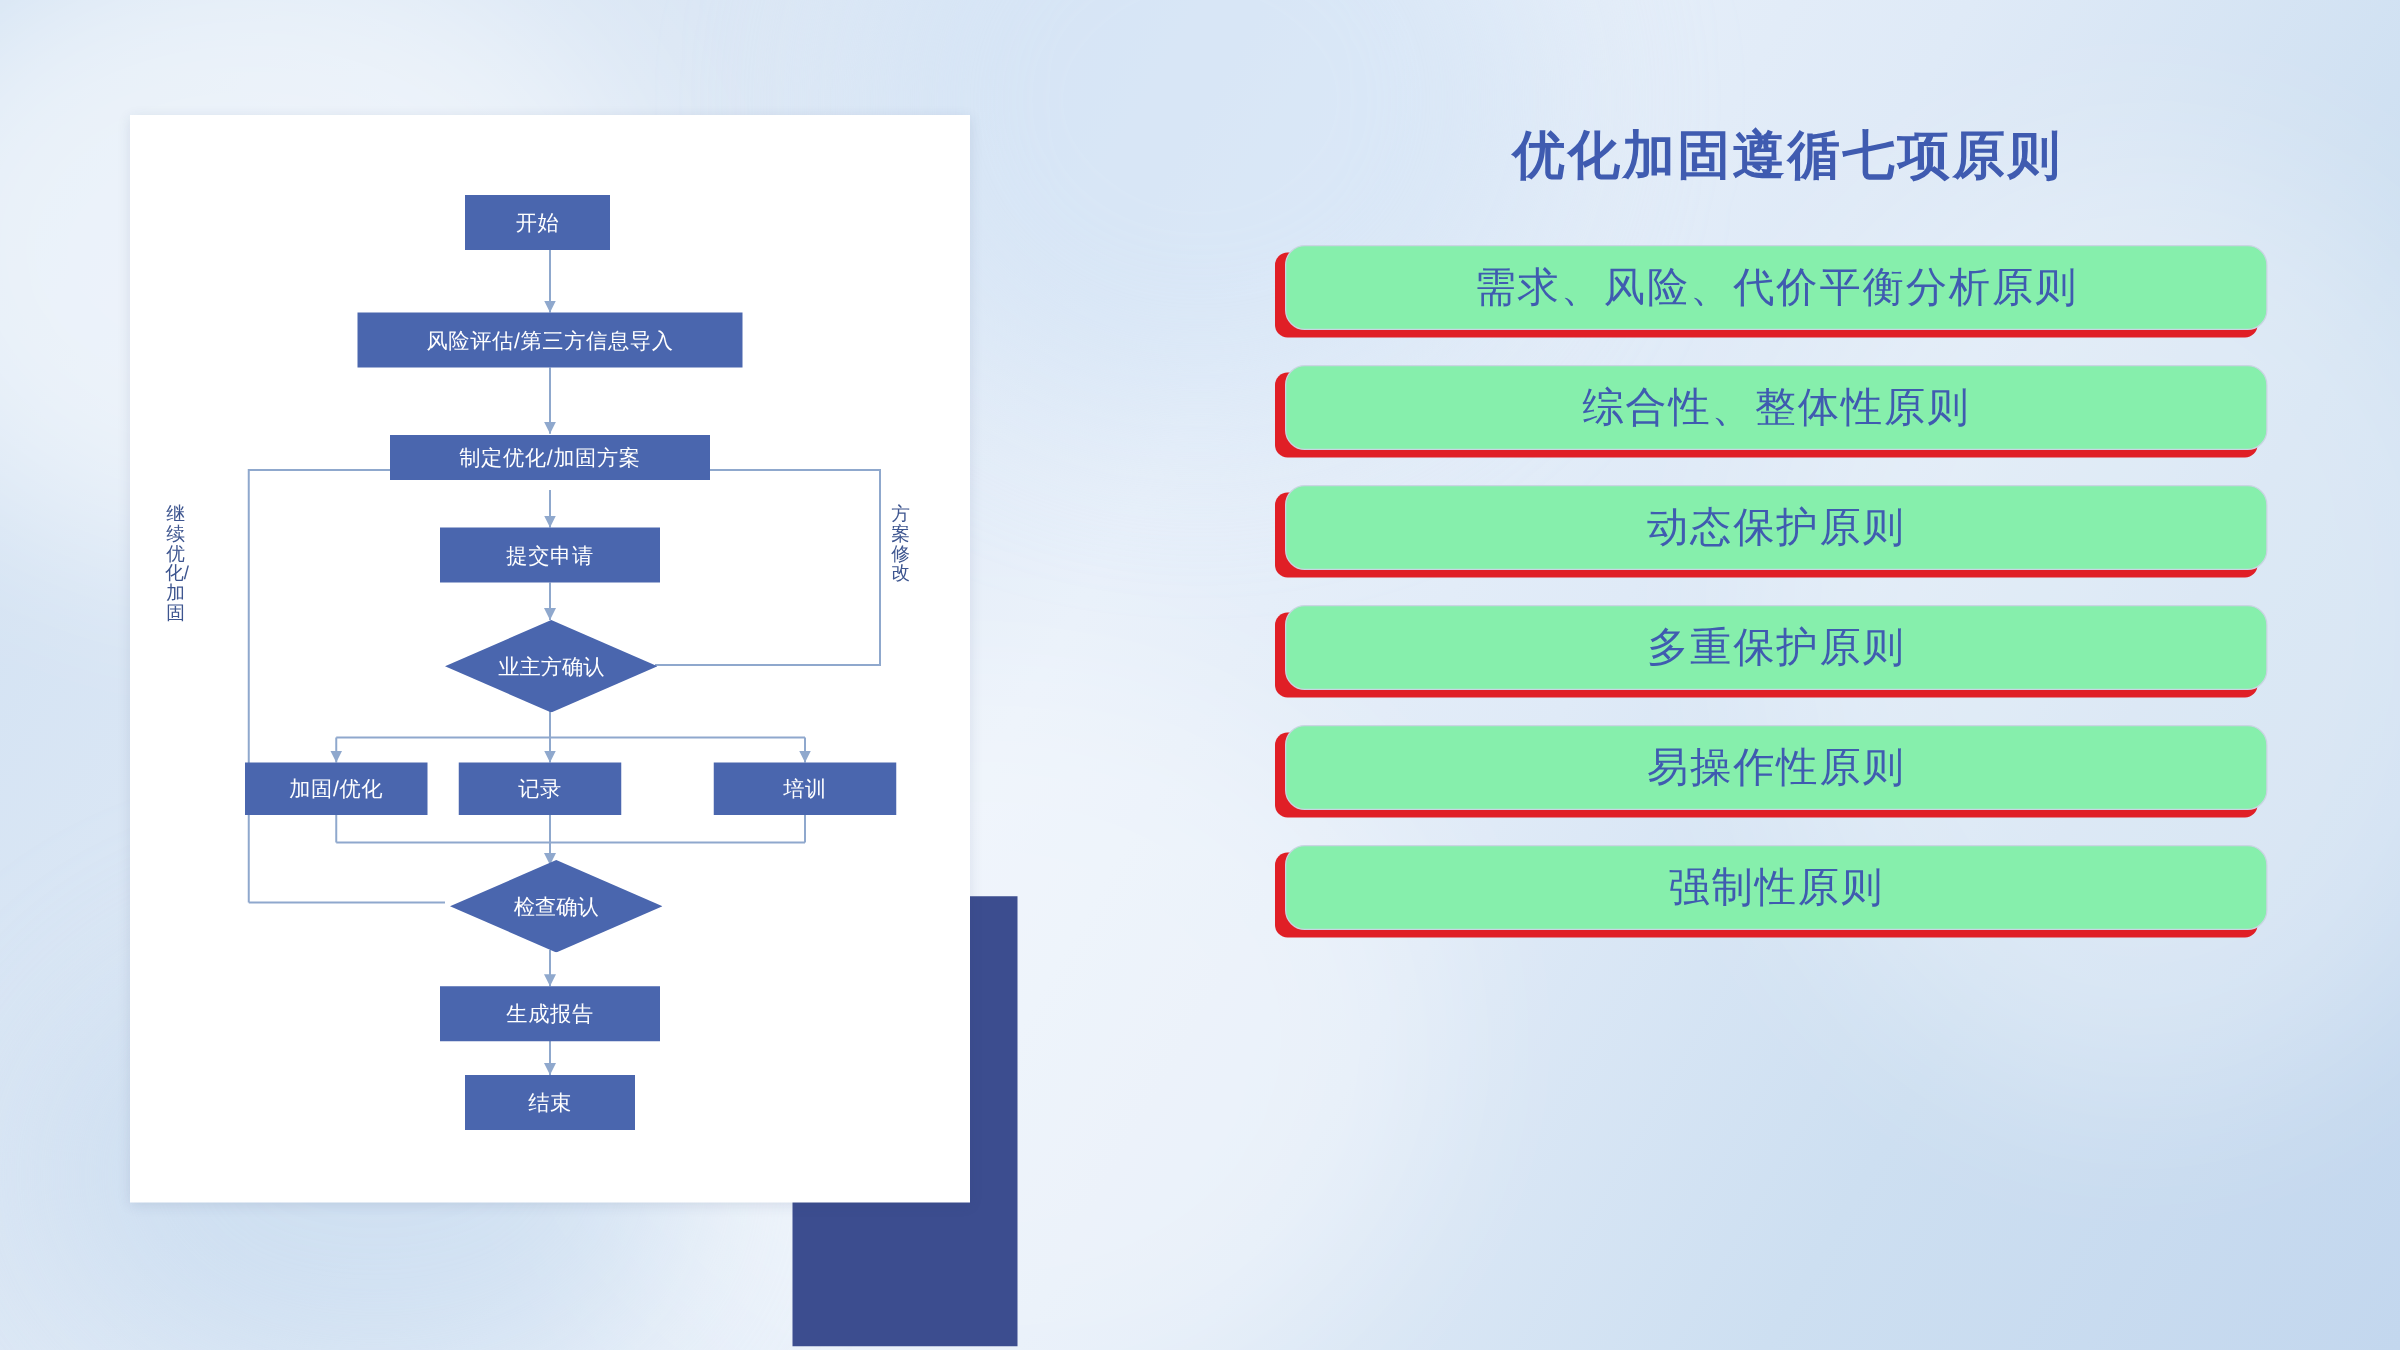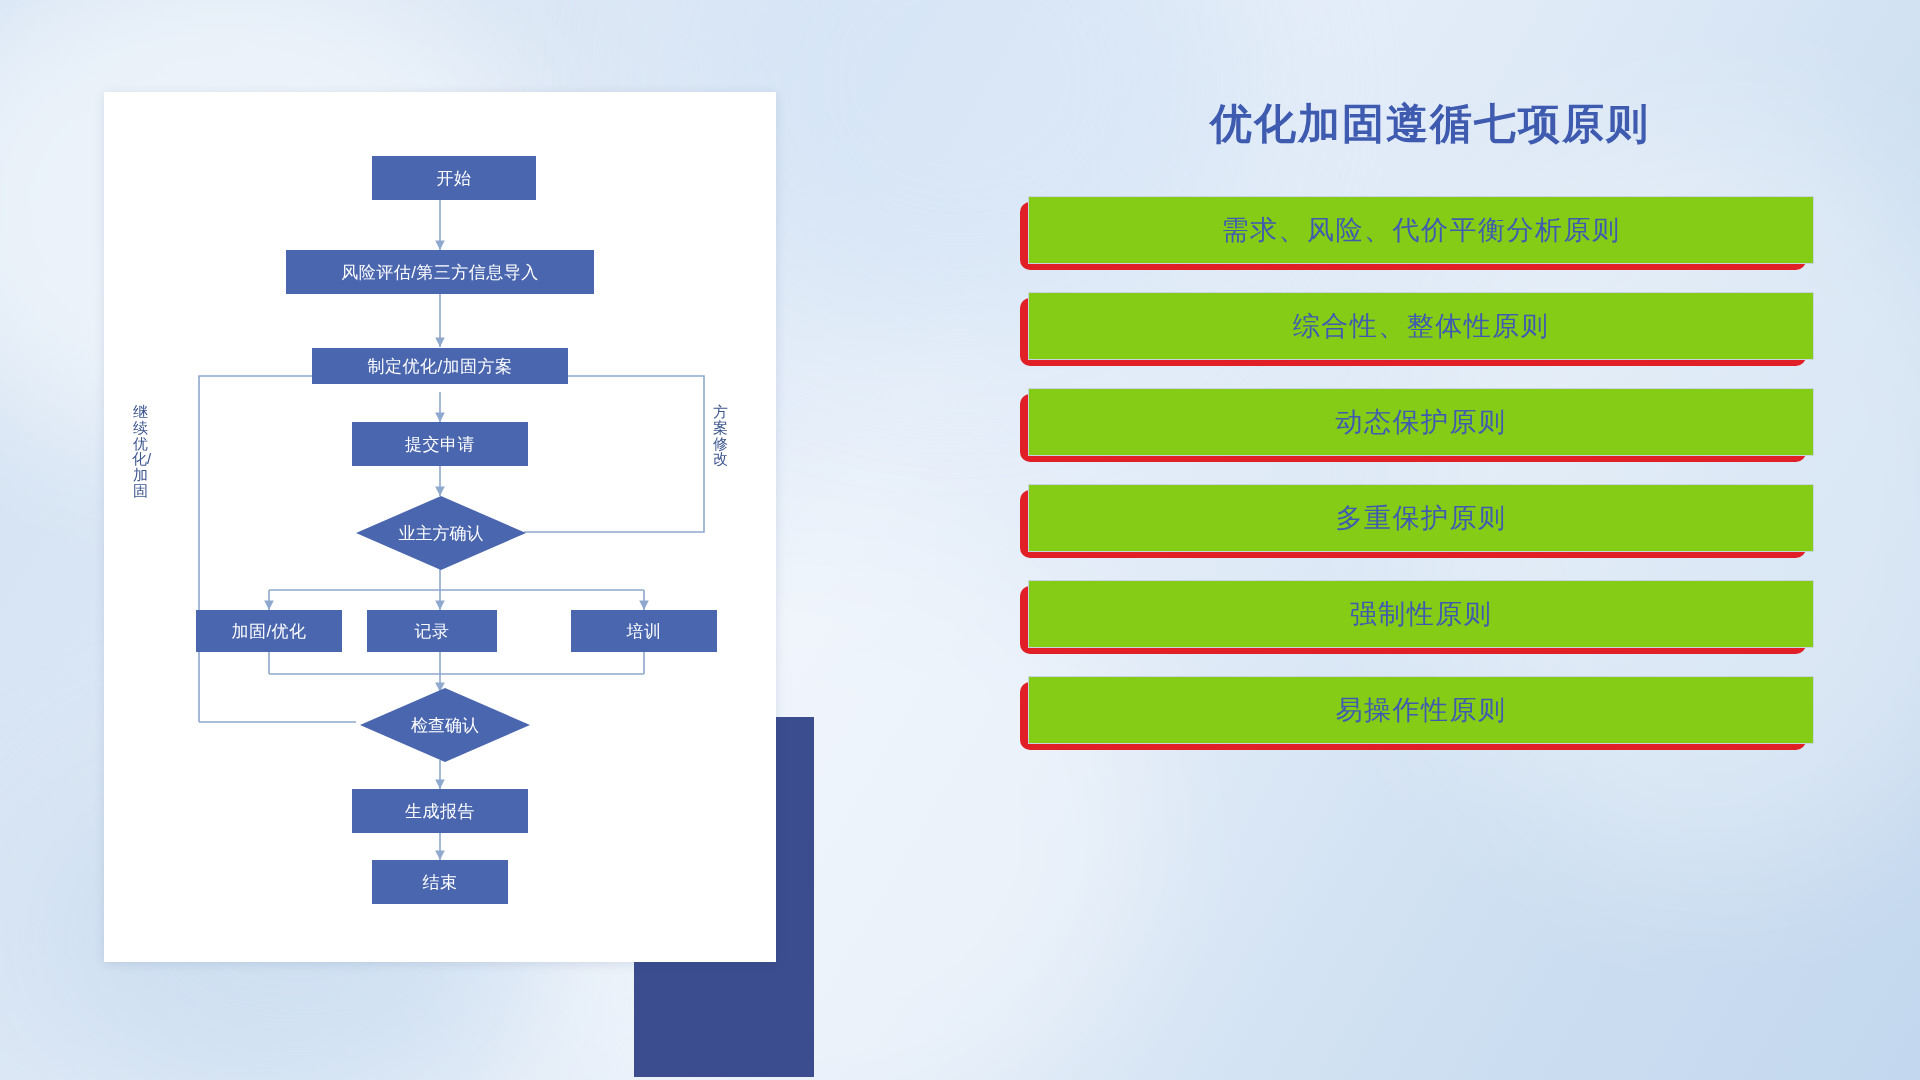--- a/index.html
+++ b/index.html
@@ -135,28 +135,28 @@
     background: #e01f26;
     border-radius: 10px;
   }
   .principle .pill {
     position: absolute;
     left: 4px;
     top: 0;
     width: 786px;
     height: 68px;
     box-sizing: border-box;
-    background: #84cc16;
+    background: #86efac;
     border: 1px solid #c9d4e2;
-    border-radius: 0;
+    border-radius: 16px;
     display: flex;
     align-items: center;
     justify-content: center;
     color: #3f5bb0;
-    font-size: 27px;
+    font-size: 33px;
     letter-spacing: 1.5px;
   }
 </style>
 </head>
 <body>
 
 <div class="bg-blob blob-a"></div>
 <div class="bg-blob blob-d"></div>
 <div class="bg-blob blob-b"></div>
 <div class="bg-blob blob-c"></div>
@@ -200,21 +200,21 @@
           <line x1="336" y1="582" x2="336" y2="600" marker-end="url(#arr)"></line>
 
           <line x1="336" y1="668" x2="336" y2="697" marker-end="url(#arr)"></line>
 
           <line x1="336" y1="740" x2="336" y2="768" marker-end="url(#arr)"></line>
 
           <line x1="95" y1="630" x2="252" y2="630"></line>
         </g>
       </svg>
 
-      <div class="node" style="left:268px; top:64px; width:164px; height:44px;">
+      <div class="node" style="left:268px; top:64px; width:116px; height:44px;">
         <span>开始</span>
       </div>
 
       <div class="node" style="left:182px; top:158px; width:308px; height:44px;">
         <span>风险评估/第三方信息导入</span>
       </div>
 
       <div class="node" style="left:208px; top:256px; width:256px; height:36px;">
         <span>制定优化/加固方案</span>
       </div>
@@ -275,19 +275,19 @@
   <div class="principle">
     <div class="shadow-bar"></div>
     <div class="pill">动态保护原则</div>
   </div>
   <div class="principle">
     <div class="shadow-bar"></div>
     <div class="pill">多重保护原则</div>
   </div>
   <div class="principle">
     <div class="shadow-bar"></div>
+    <div class="pill">易操作性原则</div>
+  </div>
+  <div class="principle">
+    <div class="shadow-bar"></div>
     <div class="pill">强制性原则</div>
   </div>
-  <div class="principle">
-    <div class="shadow-bar"></div>
-    <div class="pill">易操作性原则</div>
-  </div>
 </div>
 
 </body></html>

